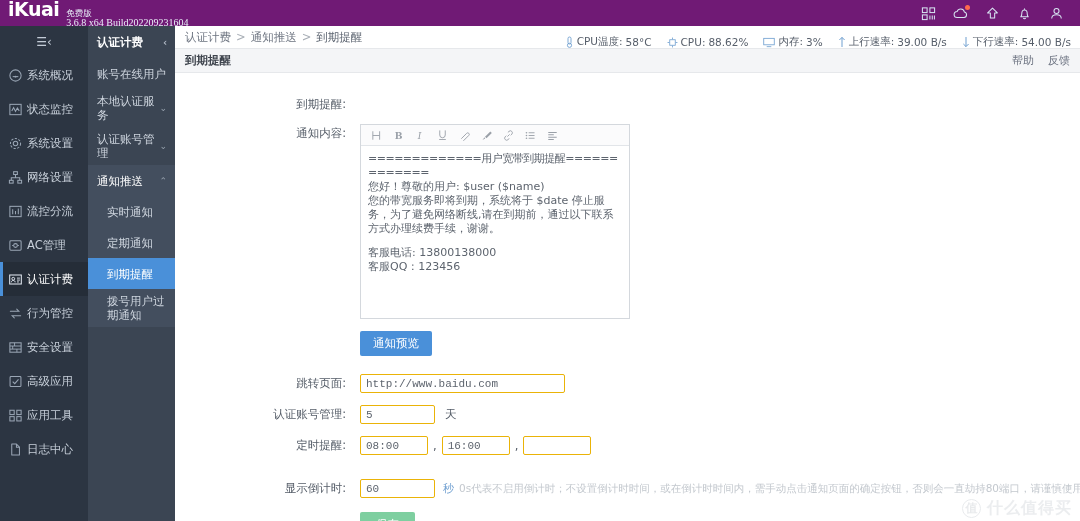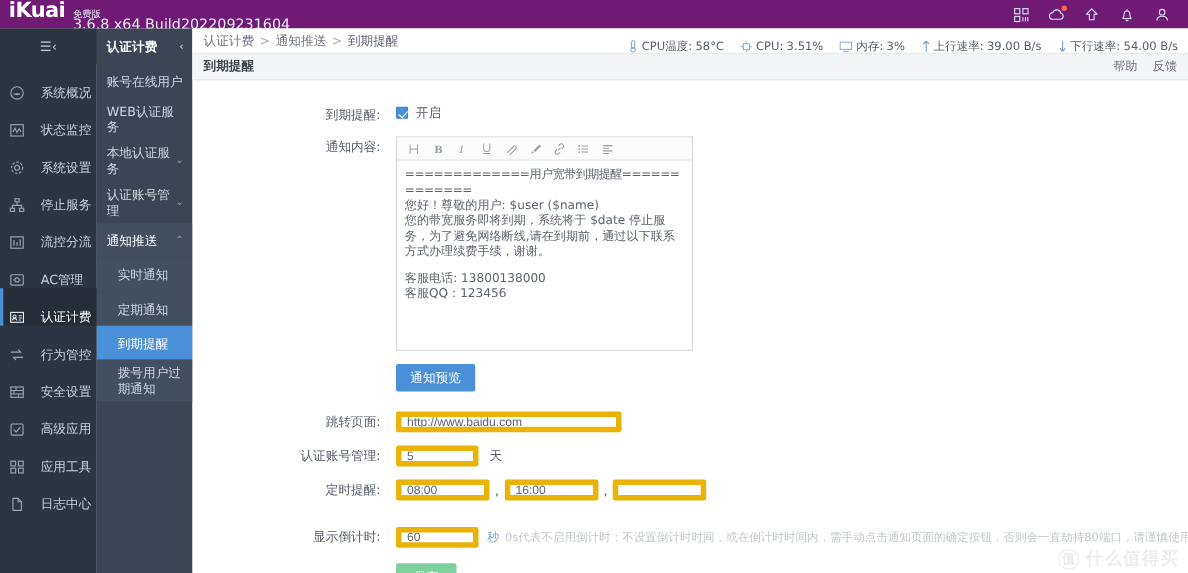--- a/index.html
+++ b/index.html
@@ -20,21 +20,21 @@
   }
   .brand {
     display: flex; align-items: baseline; padding-left: 8px; color: #fff;
   }
   .brand-logo {
     font-size: 19px; font-weight: bold; letter-spacing: -0.5px;
     line-height: 19px; color: #ffffff;
   }
   .brand-meta { margin-left: 7px; line-height: 9px; }
   .brand-edition { font-size: 8.5px; display: block; color: #e8f0f8; }
-  .brand-version { font-size: 13px; display: block; color: #e8f0f8; }
+  .brand-version { font-size: 10px; display: block; color: #e8f0f8; font-family: Liberation Serif, serif; }
 
   .topbar-spacer { flex: 1; }
   .topbar-icons { display: flex; align-items: center; gap: 17px; padding-right: 16px; }
   .tb-icon { position: relative; width: 15px; height: 15px; display:block; cursor: pointer; }
   .tb-icon svg { display: block; }
   .dot-badge {
     position: absolute; top: -1px; right: -2px;
     width: 5px; height: 5px; border-radius: 50%; background: #ff6a4d;
   }
 
@@ -42,22 +42,22 @@
   .leftnav {
     position: absolute; top: 26px; left: 0; width: 88px; height: 495px;
     background: #2c3542;
   }
   .collapse-row {
     height: 32px; display: flex; align-items: center; justify-content: center;
     color: #c2cbd6; background: #2c3542; cursor: pointer;
   }
   .collapse-row .hamb { font-size: 12px; letter-spacing: 0; }
   .nav-item {
-    height: 34px; display: flex; align-items: flex-end; padding-left: 8px;
-    color: #c8d0da; cursor: pointer; gap: 14px;
+    height: 34px; display: flex; align-items: center; padding-left: 8px;
+    color: #c8d0da; cursor: pointer; gap: 4px;
   }
   .nav-item .ico { width: 15px; height: 15px; display: flex; align-items: center; justify-content: center; flex: 0 0 15px; }
   .nav-item .ico svg { display:block; }
   .nav-item .txt { font-size: 11.5px; white-space: nowrap; }
   .nav-item.active { background: #252d38; color: #ffffff; border-left: 3px solid #4a90d9; padding-left: 5px; }
 
   
   .subnav {
     position: absolute; top: 26px; left: 88px; width: 87px; height: 495px;
     background: #3b4553;
@@ -156,28 +156,28 @@
     font-size: 11.5px; padding: 5px 13px; cursor: pointer;
     font-family: "DejaVu Sans", "Liberation Sans", sans-serif;
   }
   .btn-green {
     background: #7ecfa0; color: #fff; border: none; border-radius: 2px;
     font-size: 11.5px; padding: 5px 16px; cursor: pointer;
     font-family: "DejaVu Sans", "Liberation Sans", sans-serif;
   }
 
   input.tin {
-    border: 5px solid #eab308; border-radius: 2px; height: 19px;
+    border: 1px solid #eab308; border-radius: 2px; height: 19px;
     font-size: 11px; color: #5d646e; padding: 0 5px; outline: none;
-    font-family: Liberation Sans, sans-serif;
+    font-family: Liberation Mono, monospace;
     background: #fff;
   }
   .w-url { width: 205px; }
   .w-num { width: 75px; }
-  .w-time { width: 85px; }
+  .w-time { width: 68px; }
   .unit { margin-left: 10px; font-size: 11.5px; color: #555d68; }
   .comma { margin: 0 5px; font-size: 11.5px; color: #555d68; }
   .sec-ico { margin-left: 8px; color: #6f9fd0; font-size: 11px; }
   .hint {
     margin-left: 5px; font-size: 10.5px; color: #c3c8ce; white-space: nowrap;
   }
   .save-row { margin-top: 14px; }
 
   
   .watermark {
@@ -280,21 +280,21 @@
     </div>
     <div class="nav-item">
       <span class="ico">
           <svg width="15" height="15" viewBox="0 0 16 16">
             <rect x="6" y="1.8" width="4" height="3" fill="none" stroke="#9aa6b5" stroke-width="1.1"></rect>
             <rect x="1.5" y="11" width="4" height="3" fill="none" stroke="#9aa6b5" stroke-width="1.1"></rect>
             <rect x="10.5" y="11" width="4" height="3" fill="none" stroke="#9aa6b5" stroke-width="1.1"></rect>
             <path d="M8 4.8v3.4M3.5 11V8.2h9V11" fill="none" stroke="#9aa6b5" stroke-width="1.1"></path>
           </svg>
         </span>
-      <span class="txt">停止服务</span>
+      <span class="txt">网络设置</span>
     </div>
     <div class="nav-item">
       <span class="ico">
           <svg width="15" height="15" viewBox="0 0 16 16">
             <rect x="2" y="2.5" width="12" height="11" fill="none" stroke="#9aa6b5" stroke-width="1.1"></rect>
             <path d="M5 11V5.5M8 11V7.5M11 11V4.8" stroke="#9aa6b5" stroke-width="1.1"></path>
           </svg>
         </span>
       <span class="txt">流控分流</span>
     </div>
@@ -367,23 +367,20 @@
     </div>
   </div>
 
   <div class="subnav">
     <div class="subnav-head">
       <span>认证计费</span>
       <span class="chev">‹</span>
     </div>
     <div class="sub-item">
       <span>账号在线用户</span>
-    </div>
-    <div class="sub-item">
-      <span>WEB认证服务</span>
     </div>
     <div class="sub-item">
       <span>本地认证服务</span>
       <span class="chev">⌄</span>
     </div>
     <div class="sub-item">
       <span>认证账号管理</span>
       <span class="chev">⌄</span>
     </div>
     <div class="sub-item group-open">
@@ -426,21 +423,21 @@
         <span>58°C</span>
       </span>
       <span class="stat">
         <span class="si">
             <svg width="11" height="11" viewBox="0 0 12 12">
               <rect x="3" y="3" width="6" height="6" fill="none" stroke="#6f9fd0" stroke-width="0.9"></rect>
               <path d="M6 0.6v2M6 9.4v2M0.6 6h2M9.4 6h2" stroke="#6f9fd0" stroke-width="0.9"></path>
             </svg>
           </span>
         <span>CPU:</span>
-        <span>3.51%</span>
+        <span>88.62%</span>
       </span>
       <span class="stat">
         <span class="si">
             <svg width="12" height="11" viewBox="0 0 13 11">
               <rect x="0.8" y="1" width="11.4" height="7" fill="none" stroke="#6f9fd0" stroke-width="0.9"></rect>
               <path d="M4 10h5" stroke="#6f9fd0" stroke-width="0.9"></path>
             </svg>
           </span>
         <span>内存:</span>
         <span>3%</span>
@@ -470,24 +467,20 @@
       <span class="links">
         <span>帮助</span>
         <span>反馈</span>
       </span>
     </div>
 
     <div class="form">
 
       <div class="row">
         <div class="lbl">到期提醒:</div>
-        <div class="fld">
-          <span class="cbox"></span>
-          <span class="cbox-lbl">开启</span>
-        </div>
       </div>
 
       <div class="row">
         <div class="lbl">通知内容:</div>
         <div class="fld">
           <div class="editor">
             <div class="editor-toolbar">
               <span class="tbtn">
                   <svg width="11" height="11" viewBox="0 0 12 12">
                     <path d="M2 1.4v9.2M9.4 1.4v9.2M2 6h7.4" stroke="#9aa0a8" stroke-width="1" fill="none"></path>

